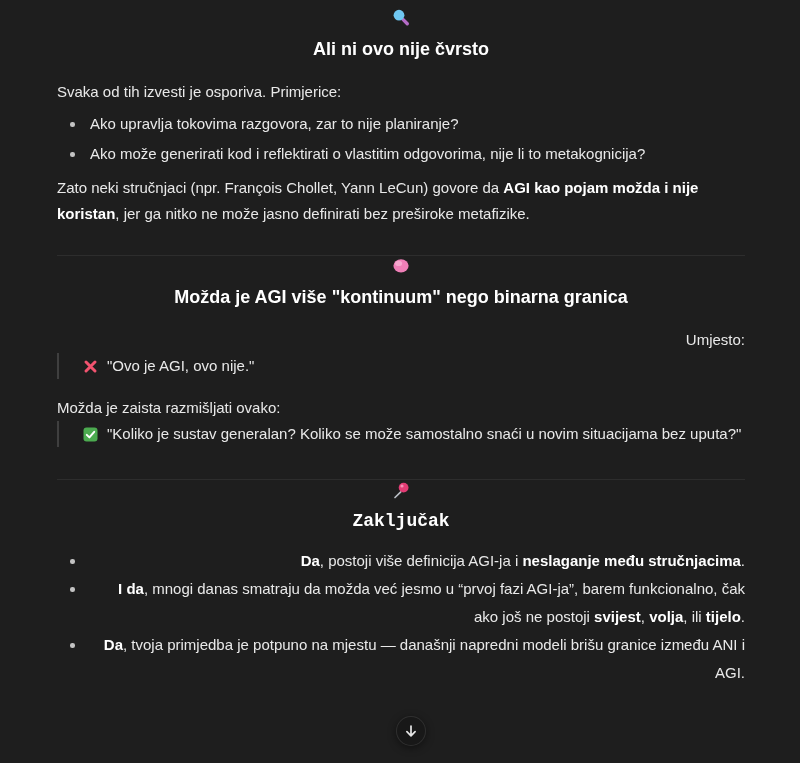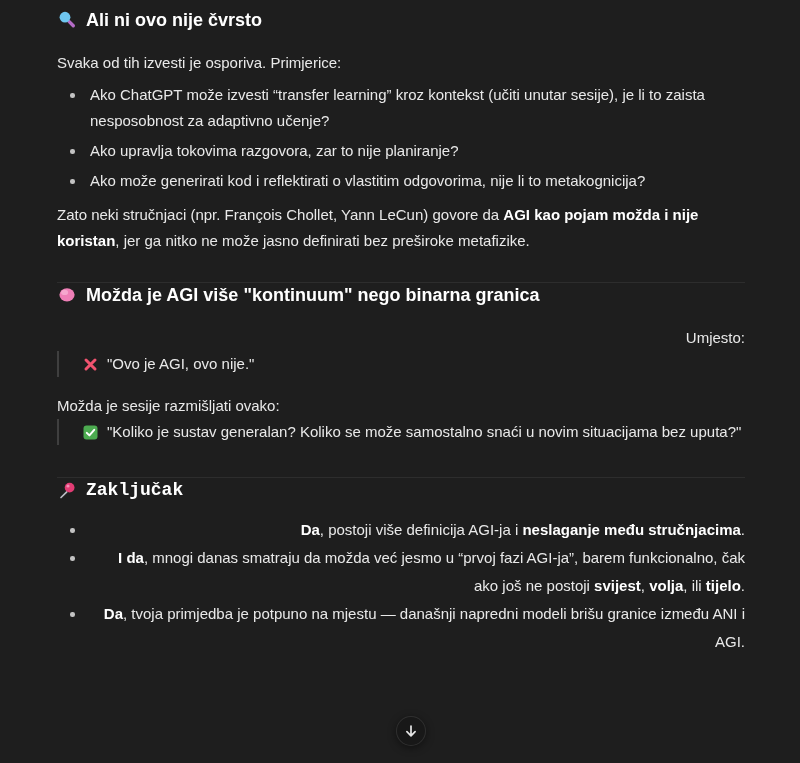--- a/index.html
+++ b/index.html
@@ -10,21 +10,21 @@
     font-family: "Liberation Sans", "DejaVu Sans", sans-serif;
     color: #e9e9e9;
     font-size: 15px;
   }
   .page { position: relative; width: 800px; height: 763px; }
   .content { padding: 8px 55px 0 57px; }
 
   h2.sec-h {
     display: flex; align-items: center; gap: 9px;
     font-size: 18px; font-weight: 700; color: #ffffff;
-    margin: 0; line-height: 24px;
+    margin: 0; line-height: 24px; flex-direction: column;
   }
   .sec-h .ic { display: inline-flex; flex: 0 0 auto; }
 
   p { margin: 0; line-height: 26px; }
   .intro   { margin-top: 18px; }
   .closing { margin-top: 8px; }
   b, strong { font-weight: 700; color: #ffffff; }
 
   ul.blist { list-style: none; margin: 6px 0 0 0; padding: 0 0 0 33px; }
   ul.blist li { position: relative; line-height: 26px; margin-bottom: 4px; }
@@ -79,21 +79,20 @@
         <span class="ic">
           <svg width="20" height="20" viewBox="0 0 20 20">
             <line x1="12.2" y1="11.6" x2="16.3" y2="15.8" stroke="#b46bc6" stroke-width="3.4" stroke-linecap="round"></line>
             <circle cx="8" cy="7.2" r="5.4" fill="#6fc7f1"></circle>
           </svg>
         </span>
         <span>Ali ni ovo nije čvrsto</span>
       </h2>
       <p class="intro">Svaka od tih izvesti je osporiva. Primjerice:</p>
       <ul class="blist">
-        <li><span>Ako ChatGPT može izvesti “transfer learning” kroz kontekst (učiti unutar sesije), je li to zaista nesposobnost za adaptivno učenje?</span></li>
         <li><span>Ako upravlja tokovima razgovora, zar to nije planiranje?</span></li>
         <li><span>Ako može generirati kod i reflektirati o vlastitim odgovorima, nije li to metakognicija?</span></li>
       </ul>
       <p class="closing"><span>Zato neki stručnjaci (npr. François Chollet, Yann LeCun) govore da </span><b>AGI kao pojam možda i nije koristan</b><span>, jer ga nitko ne može jasno definirati bez preširoke metafizike.</span></p>
     </section>
 
     <hr class="sep">
 
     <section>
       <h2 class="sec-h mt-h2">
@@ -107,21 +106,21 @@
       </h2>
       <p class="umjesto">Umjesto:</p>
       <blockquote class="q q1">
         <span class="qic">
           <svg width="15" height="15" viewBox="0 0 15 15">
             <path d="M3 3 L12 12 M12 3 L3 12" fill="none" stroke="#f1536f" stroke-width="3" stroke-linecap="round"></path>
           </svg>
         </span>
         <span>"Ovo je AGI, ovo nije."</span>
       </blockquote>
-      <p class="p2">Možda je sesije razmišljati ovako:</p>
+      <p class="p2">Možda je zaista razmišljati ovako:</p>
       <blockquote class="q q2">
         <span class="qic">
           <svg width="15" height="15" viewBox="0 0 15 15">
             <rect x="0.5" y="0.5" width="14" height="14" rx="3" fill="#4cab50"></rect>
             <polyline points="3.8,7.9 6.4,10.4 11.2,4.8" fill="none" stroke="#ffffff" stroke-width="2" stroke-linecap="round" stroke-linejoin="round"></polyline>
           </svg>
         </span>
         <span>"Koliko je sustav generalan? Koliko se može samostalno snaći u novim situacijama bez uputa?"</span>
       </blockquote>
     </section>

